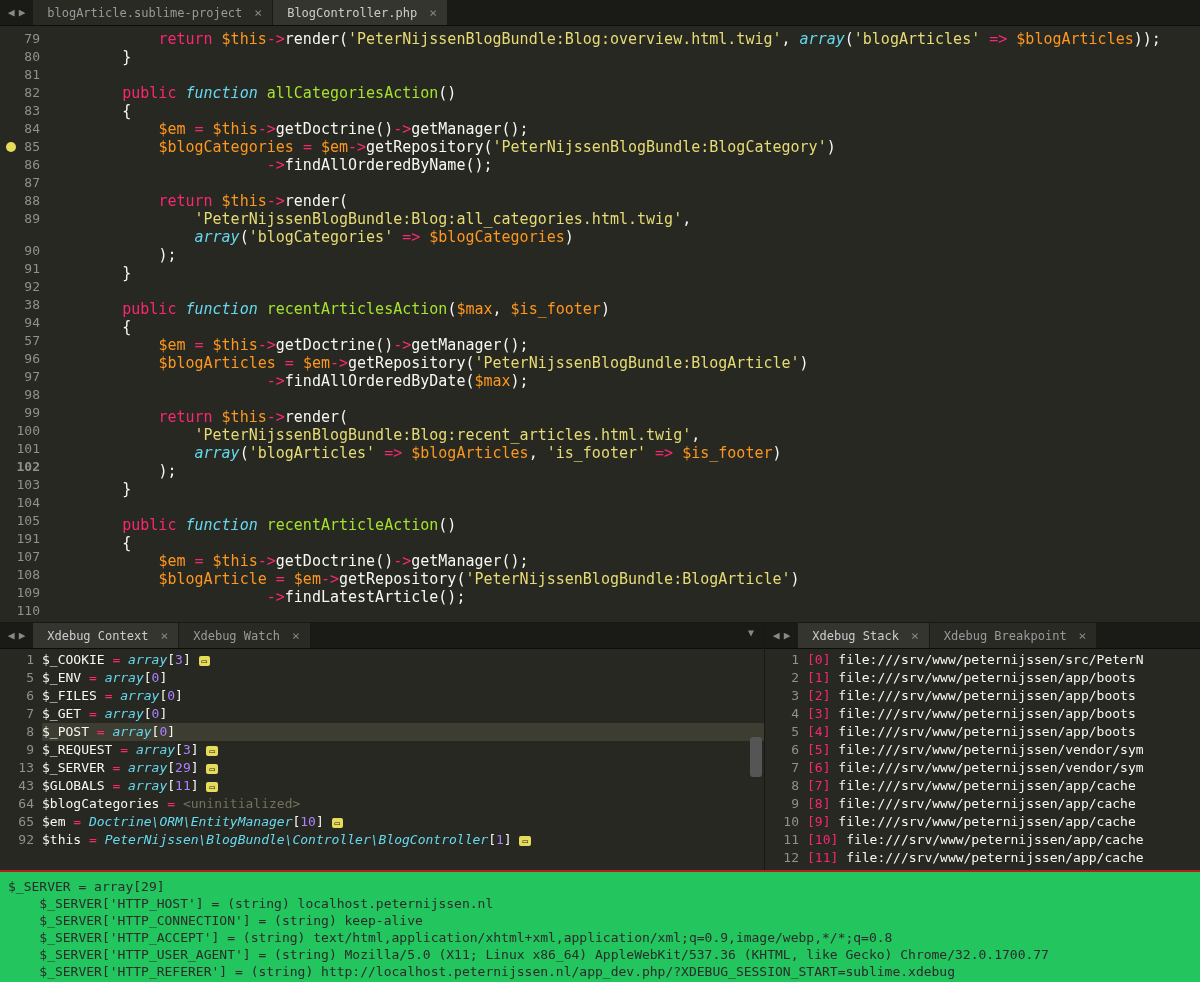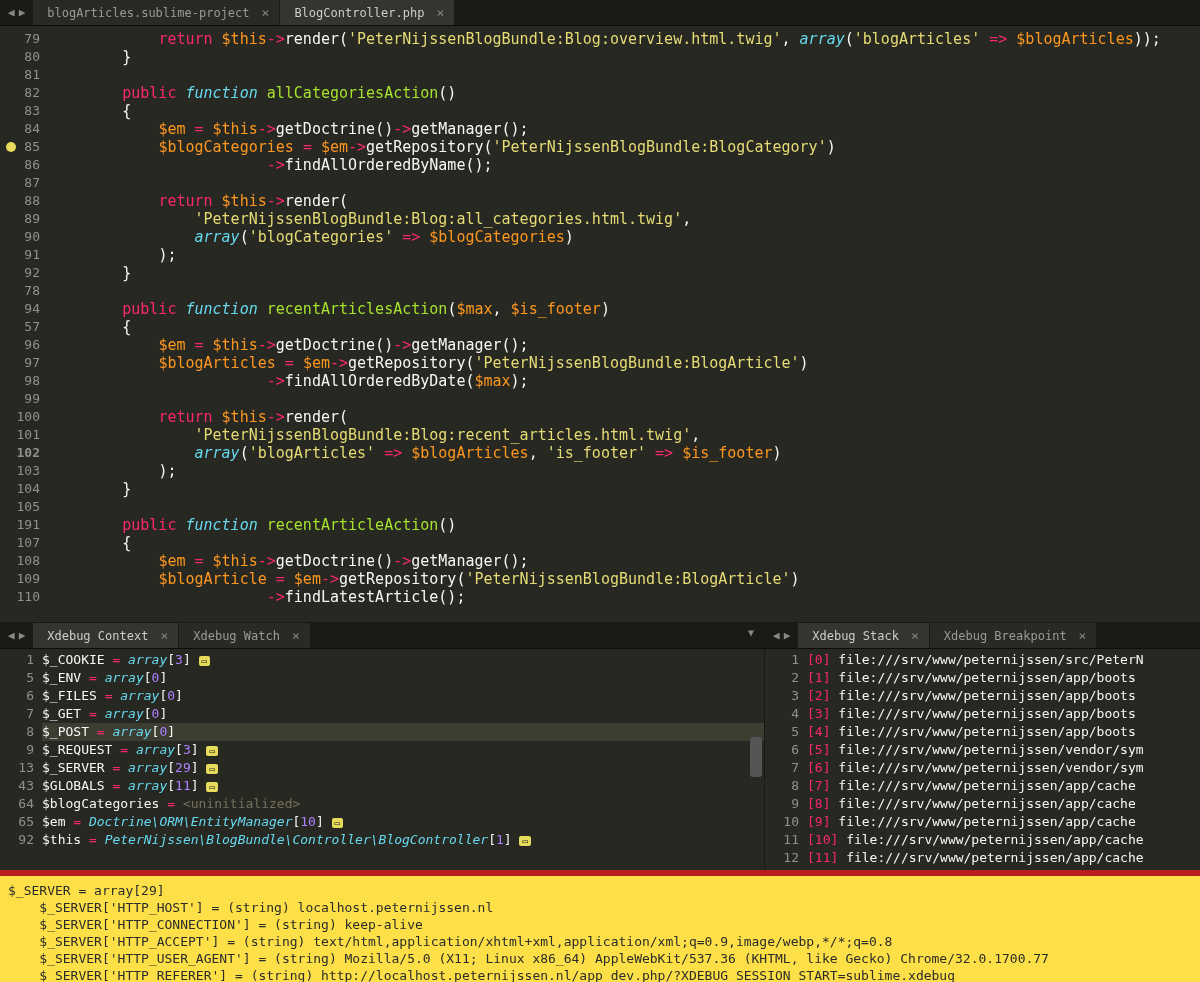--- a/index.html
+++ b/index.html
@@ -94,41 +94,41 @@
   color: #272822;
   font-size: 9px;
   padding: 0 3px;
   border-radius: 2px;
   vertical-align: middle;
   line-height: 10px;
 }
 
 .bottom-output {
   flex: 1;
-  background: #fde047;
+  background: #22c55e;
   color: #2b2b2b;
   font-size: 13px;
   line-height: 17px;
   padding: 6px 8px;
   white-space: pre;
   overflow: hidden;
-  border-top: 6px solid #b91c1c;
+  border-top: 2px solid #b91c1c;
 }
 .scroll-ind { position: absolute; right: 2px; top: 40%; width: 12px; height: 40px; background: #555; border-radius: 3px; }
 </style>
 </head>
 <body>
 
 <div class="tab-bar">
   <div class="tab-nav">
     <span>◀</span>
     <span>▶</span>
   </div>
   <div class="tab inactive">
-    <span>blogArticles.sublime-project</span>
+    <span>blogArticle.sublime-project</span>
     <span class="close">×</span>
   </div>
   <div class="tab">
     <span>BlogController.php</span>
     <span class="close">×</span>
   </div>
 </div>
 
 <div class="editor-area">
   <div class="gutter" id="main-gutter">
@@ -136,24 +136,24 @@
       <div style="position: relative;">80</div>
       <div style="position: relative;">81</div>
       <div style="position: relative;">82</div>
       <div style="position: relative;">83</div>
       <div style="position: relative;">84</div>
       <div style="position: relative;">85<div class="bp-marker"></div></div>
       <div style="position: relative;">86</div>
       <div style="position: relative;">87</div>
       <div style="position: relative;">88</div>
       <div style="position: relative;">89</div>
-      <div style="position: relative;">90</div>
+      <div style="position: relative; margin-top: 14px;">90</div>
       <div style="position: relative; text-align: right;">91</div>
       <div style="position: relative;">92</div>
-      <div style="position: relative;">78</div>
+      <div style="position: relative;">38</div>
       <div style="position: relative;">94</div>
       <div style="position: relative;">57</div>
       <div style="position: relative;">96</div>
       <div style="position: relative;">97</div>
       <div style="position: relative;">98</div>
       <div style="position: relative;">99</div>
       <div style="position: relative;">100</div>
       <div style="position: relative;">101</div>
       <div style="position: relative; font-weight: bold;">102</div>
       <div style="position: relative;">103</div>

